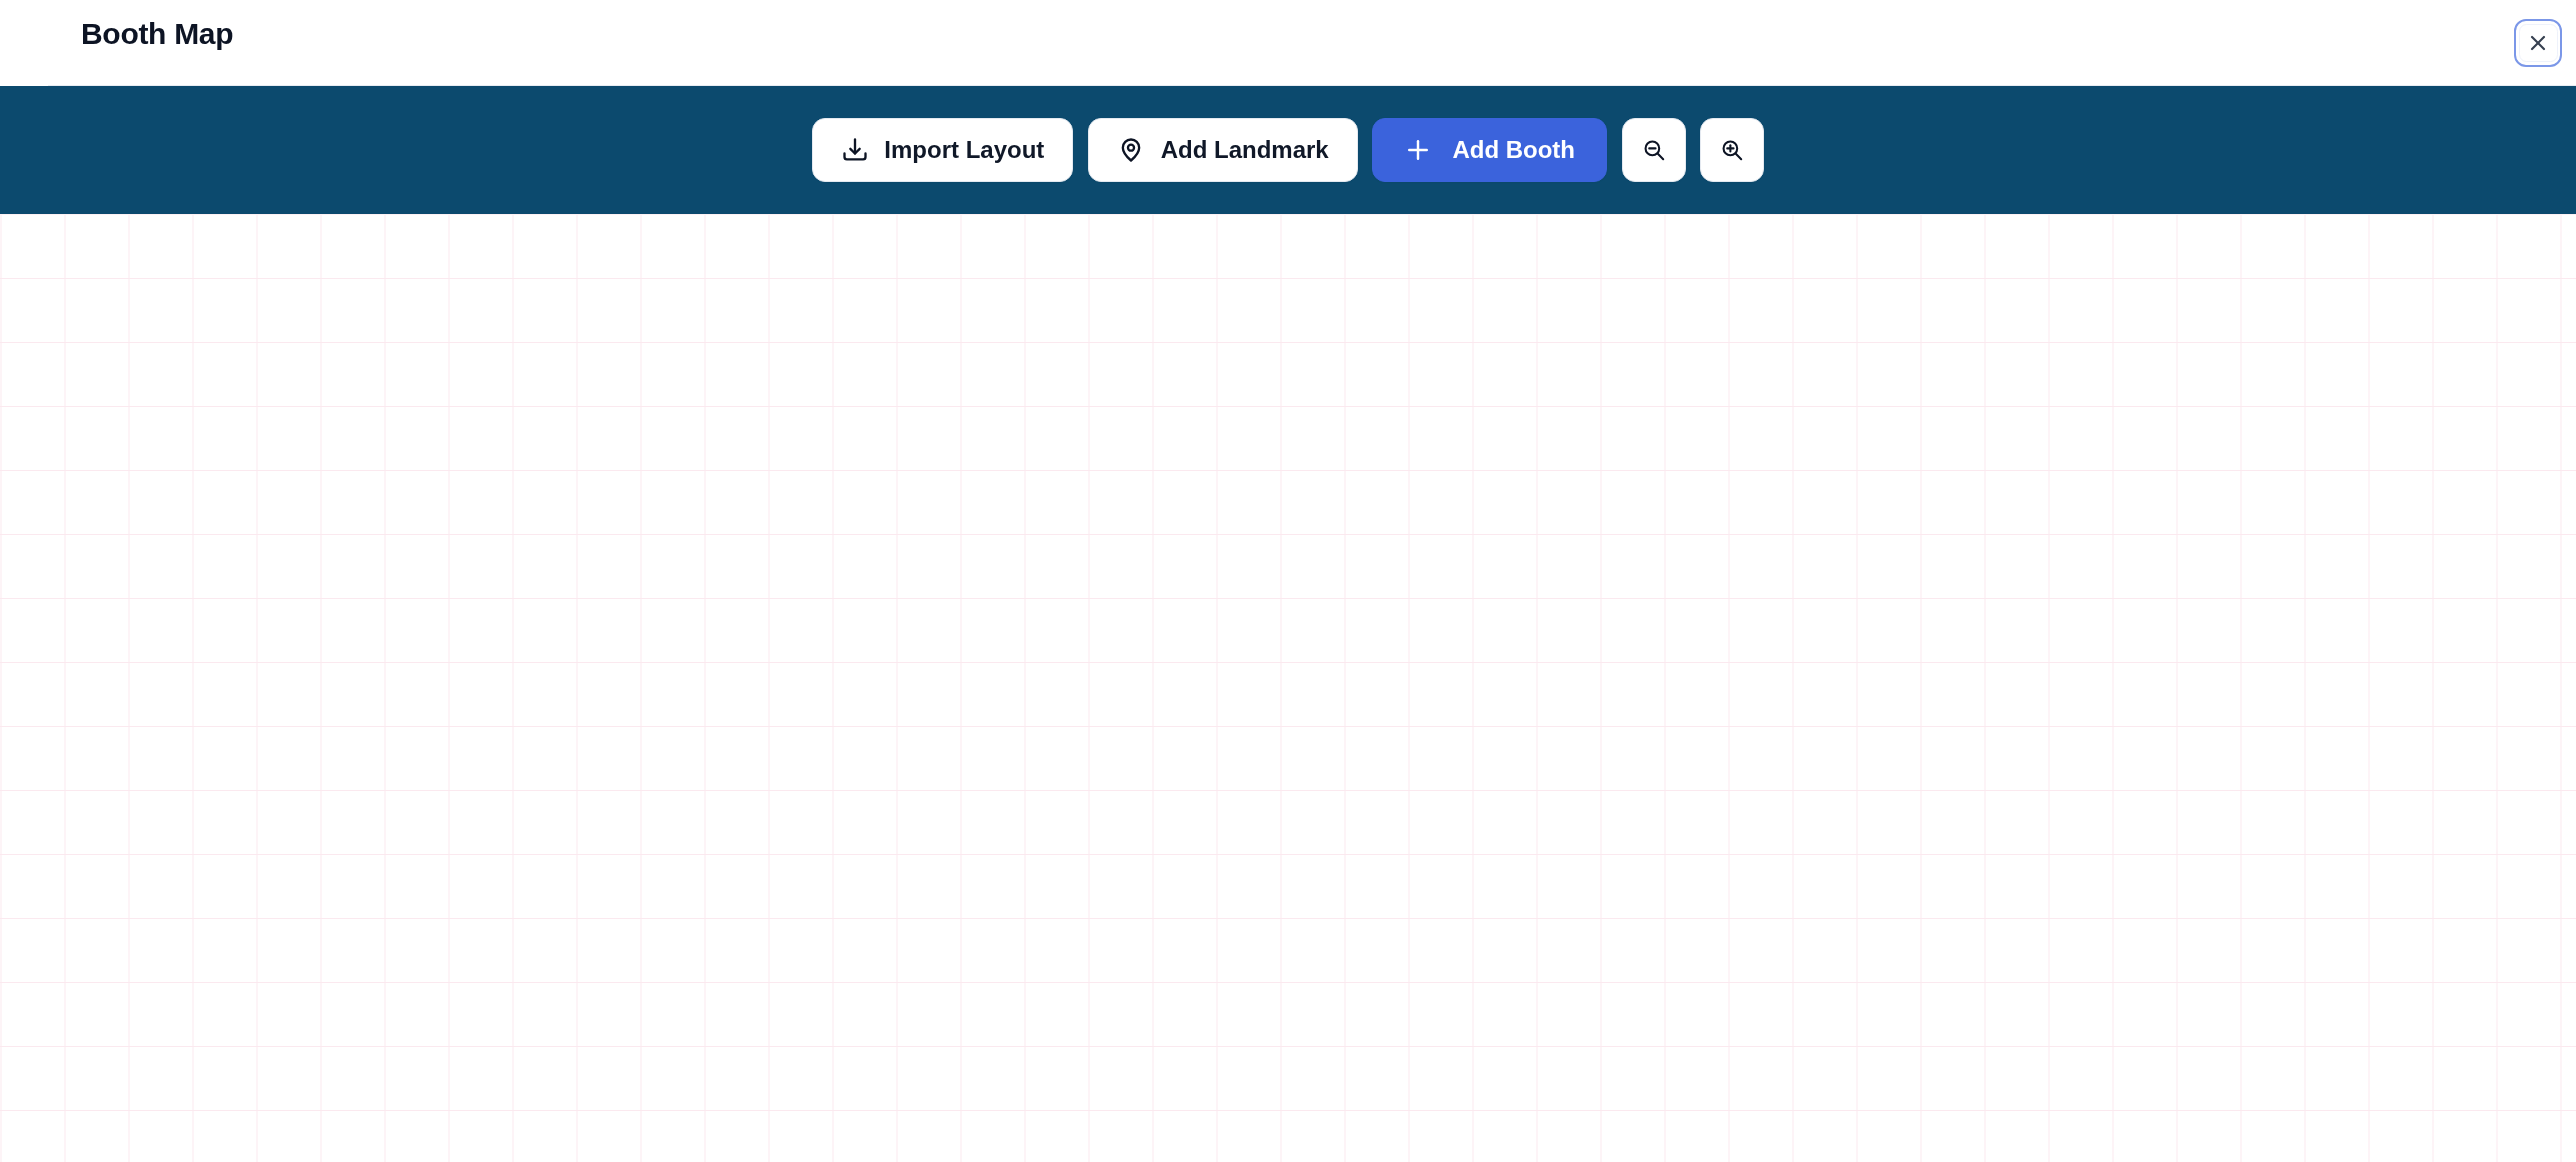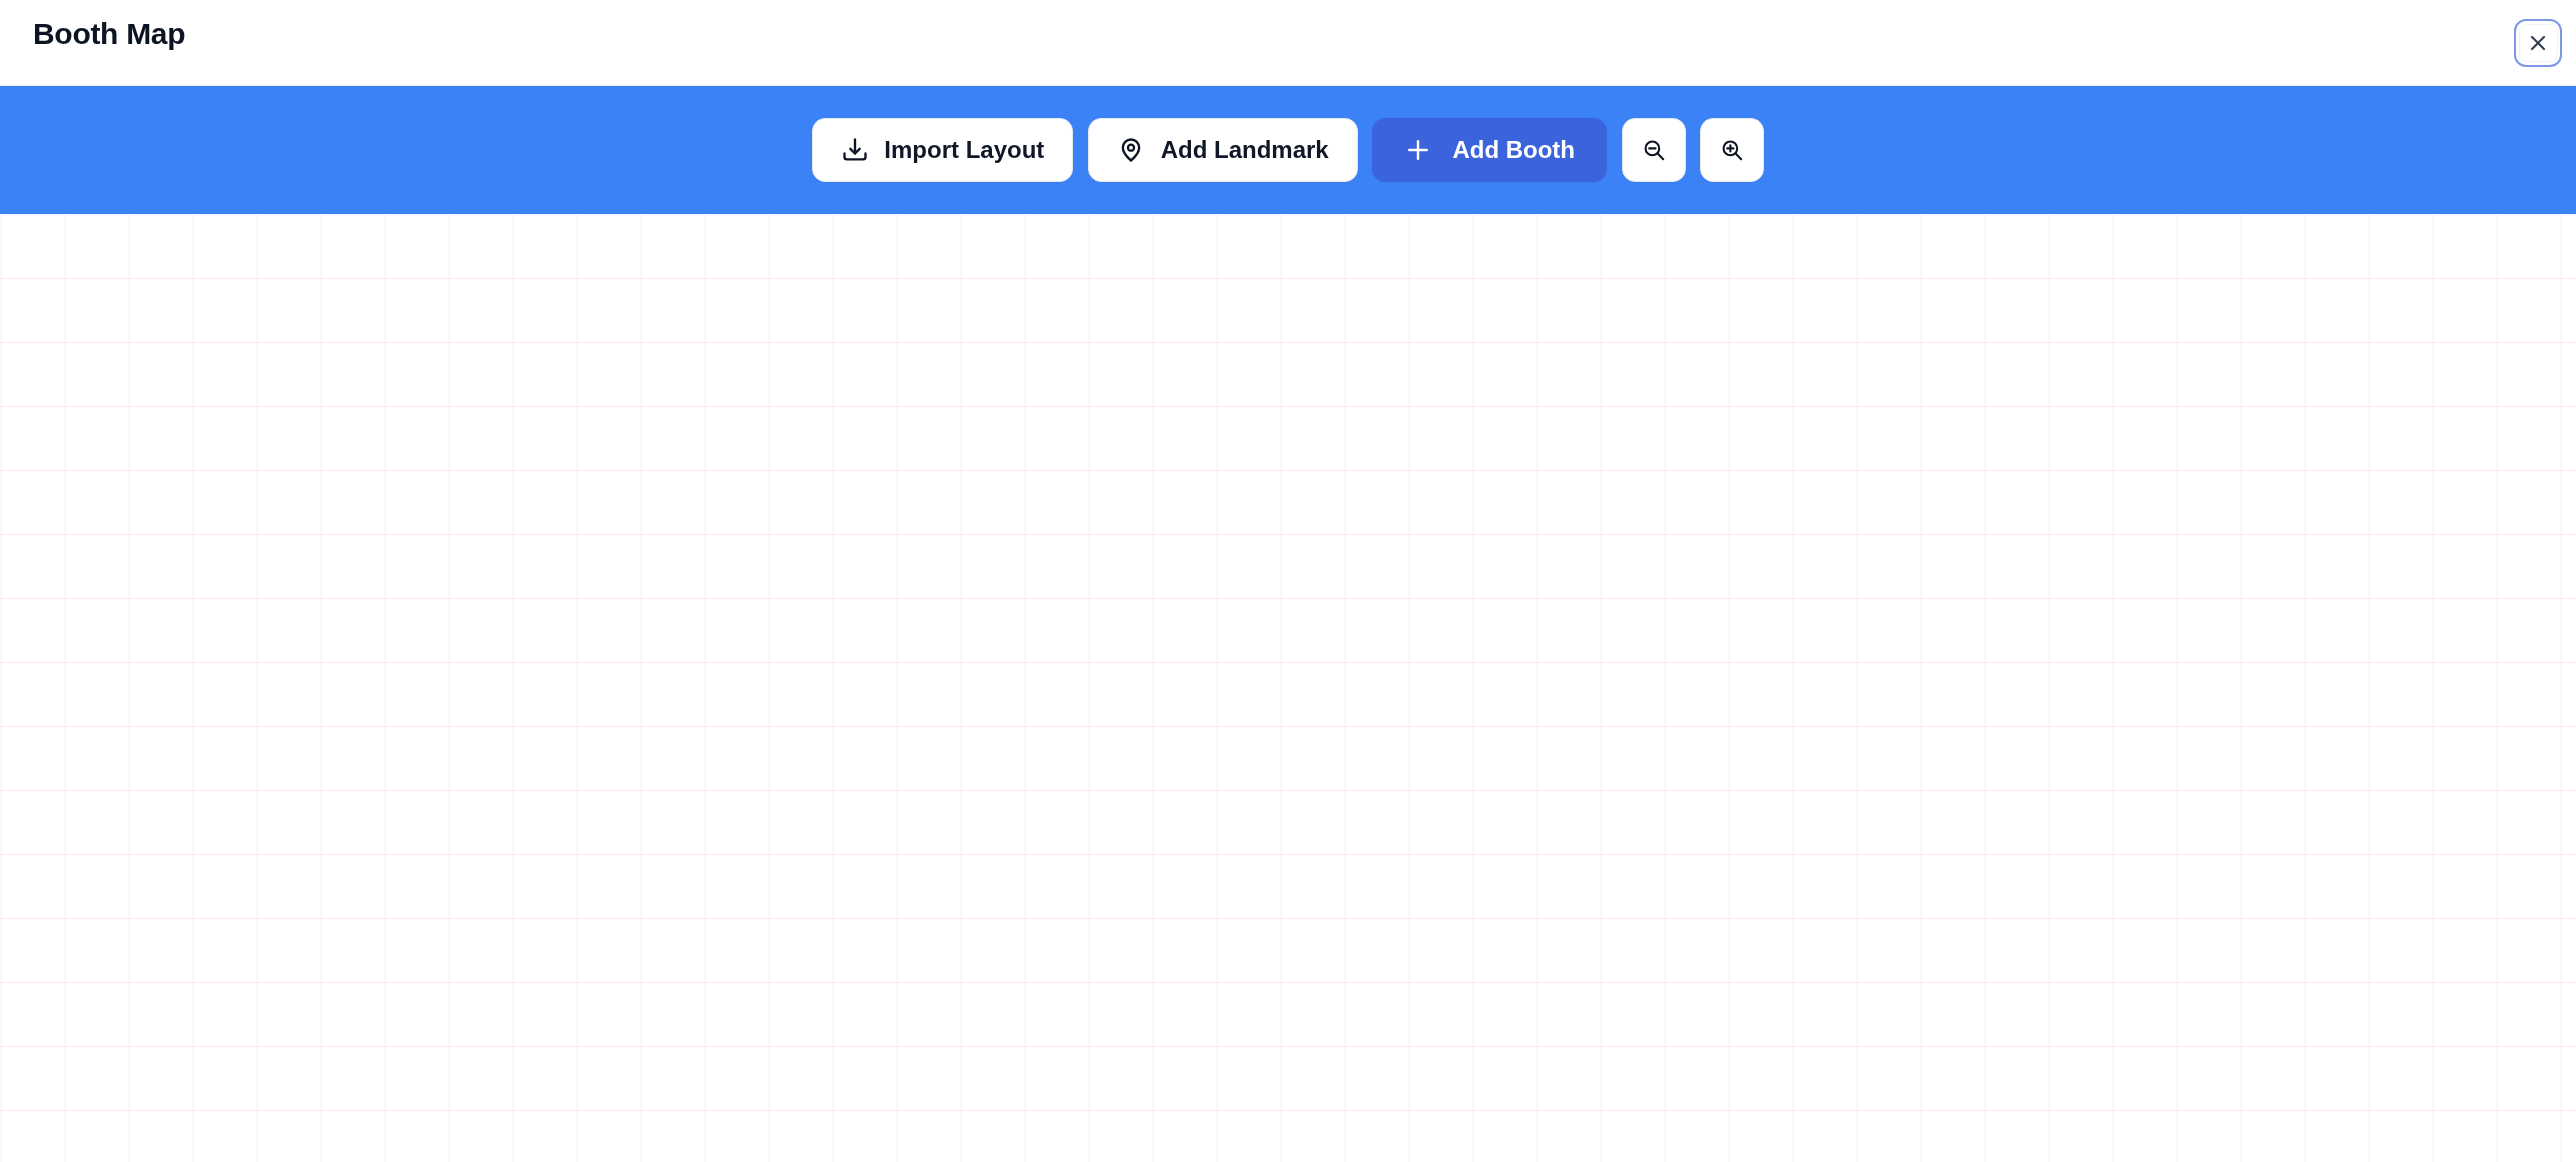--- a/index.html
+++ b/index.html
@@ -12,20 +12,21 @@
     font-family: "Liberation Sans", sans-serif;
   }
 
   .app-root {
     position: relative;
     width: 2576px;
     height: 1163px;
     background: #ffffff;
     display: flex;
     flex-direction: column;
+    padding-left: 48px;
   }
 
   
   .header {
     position: relative;
     height: 86px;
     flex: 0 0 86px;
     background: #ffffff;
     border-bottom: 1.8px solid #e8ecf2;
     display: flex;
@@ -73,21 +74,21 @@
   .toolbar {
     position: absolute;
     left: 0;
     top: 86px;
     width: 2576px;
     height: 128px;
     display: flex;
     align-items: center;
     justify-content: center;
     gap: 14.7px;
-    background: #3b82f6;
+    background: #0c4a6e;
     z-index: 5;
     pointer-events: none;
   }
   .toolbar > * { pointer-events: auto; }
 
   .tb-btn {
     height: 64px;
     border-radius: 13px;
     background: #ffffff;
     border: 1.8px solid #e4e9f0;

